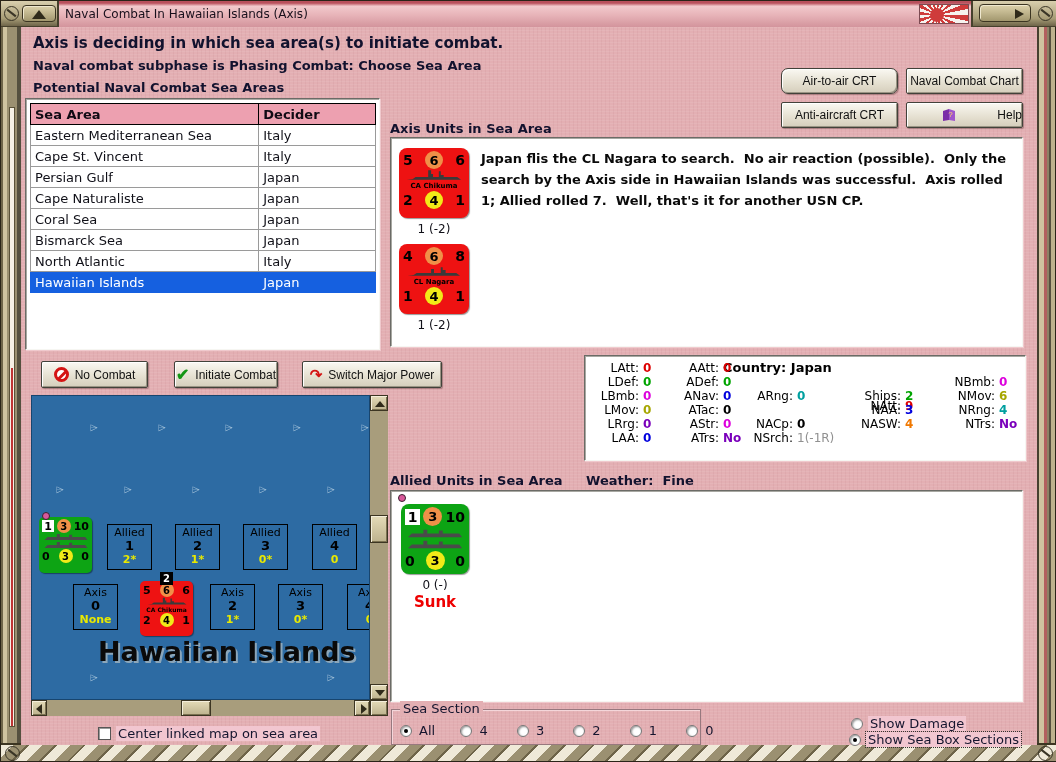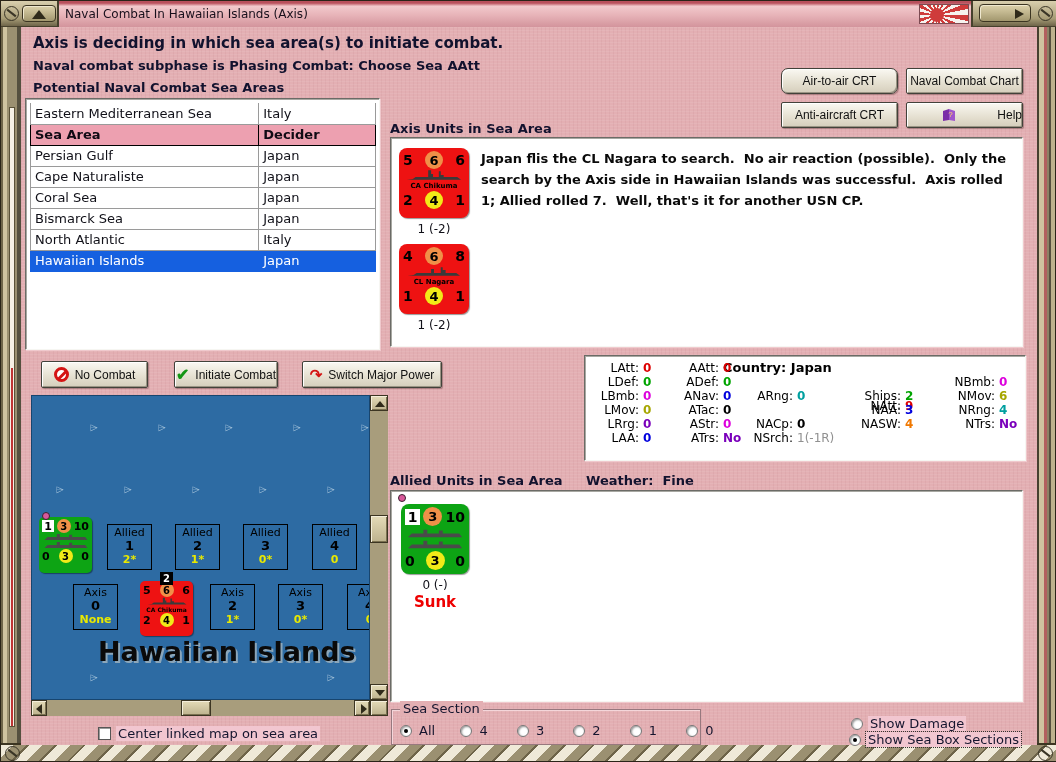--- a/index.html
+++ b/index.html
@@ -125,34 +125,38 @@
       <div class="gauge"></div>
     </div>
   <div class="frame-right"></div>
   <div class="frame-bottom"></div>
   <div class="screw" style="left:4px; top:745px; z-index:5;"></div>
   <div class="screw" style="left:1037px; top:745px; z-index:5;"></div>
 
   <div class="content">
 
     <div class="abs hdr1" style="left:12px; top:7px;">Axis is deciding in which sea area(s) to initiate combat.</div>
-    <div class="abs hdr2" style="left:12px; top:31px;">Naval combat subphase is Phasing Combat: Choose Sea AAtt</div>
+    <div class="abs hdr2" style="left:12px; top:31px;">Naval combat subphase is Phasing Combat: Choose Sea Area</div>
     <div class="abs hdr2" style="left:12px; top:53px;">Potential Naval Combat Sea Areas</div>
 
     <div class="panel" style="left:4px; top:71px; width:355px; height:252px;">
       <table class="sea-table">
         <tbody>
             <tr>
-              <td>Eastern Mediterranean Sea</td>
-              <td>Italy</td>
-            </tr>
-        <tr>
           <th class="col-area">Sea Area</th>
           <th class="col-decider">Decider</th>
         </tr>
+        <tr>
+              <td>Eastern Mediterranean Sea</td>
+              <td>Italy</td>
+            </tr>
+        <tr>
+              <td>Cape St. Vincent</td>
+              <td>Italy</td>
+            </tr>
         <tr>
               <td>Persian Gulf</td>
               <td>Japan</td>
             </tr>
         <tr>
               <td>Cape Naturaliste</td>
               <td>Japan</td>
             </tr>
         <tr>
               <td>Coral Sea</td>

